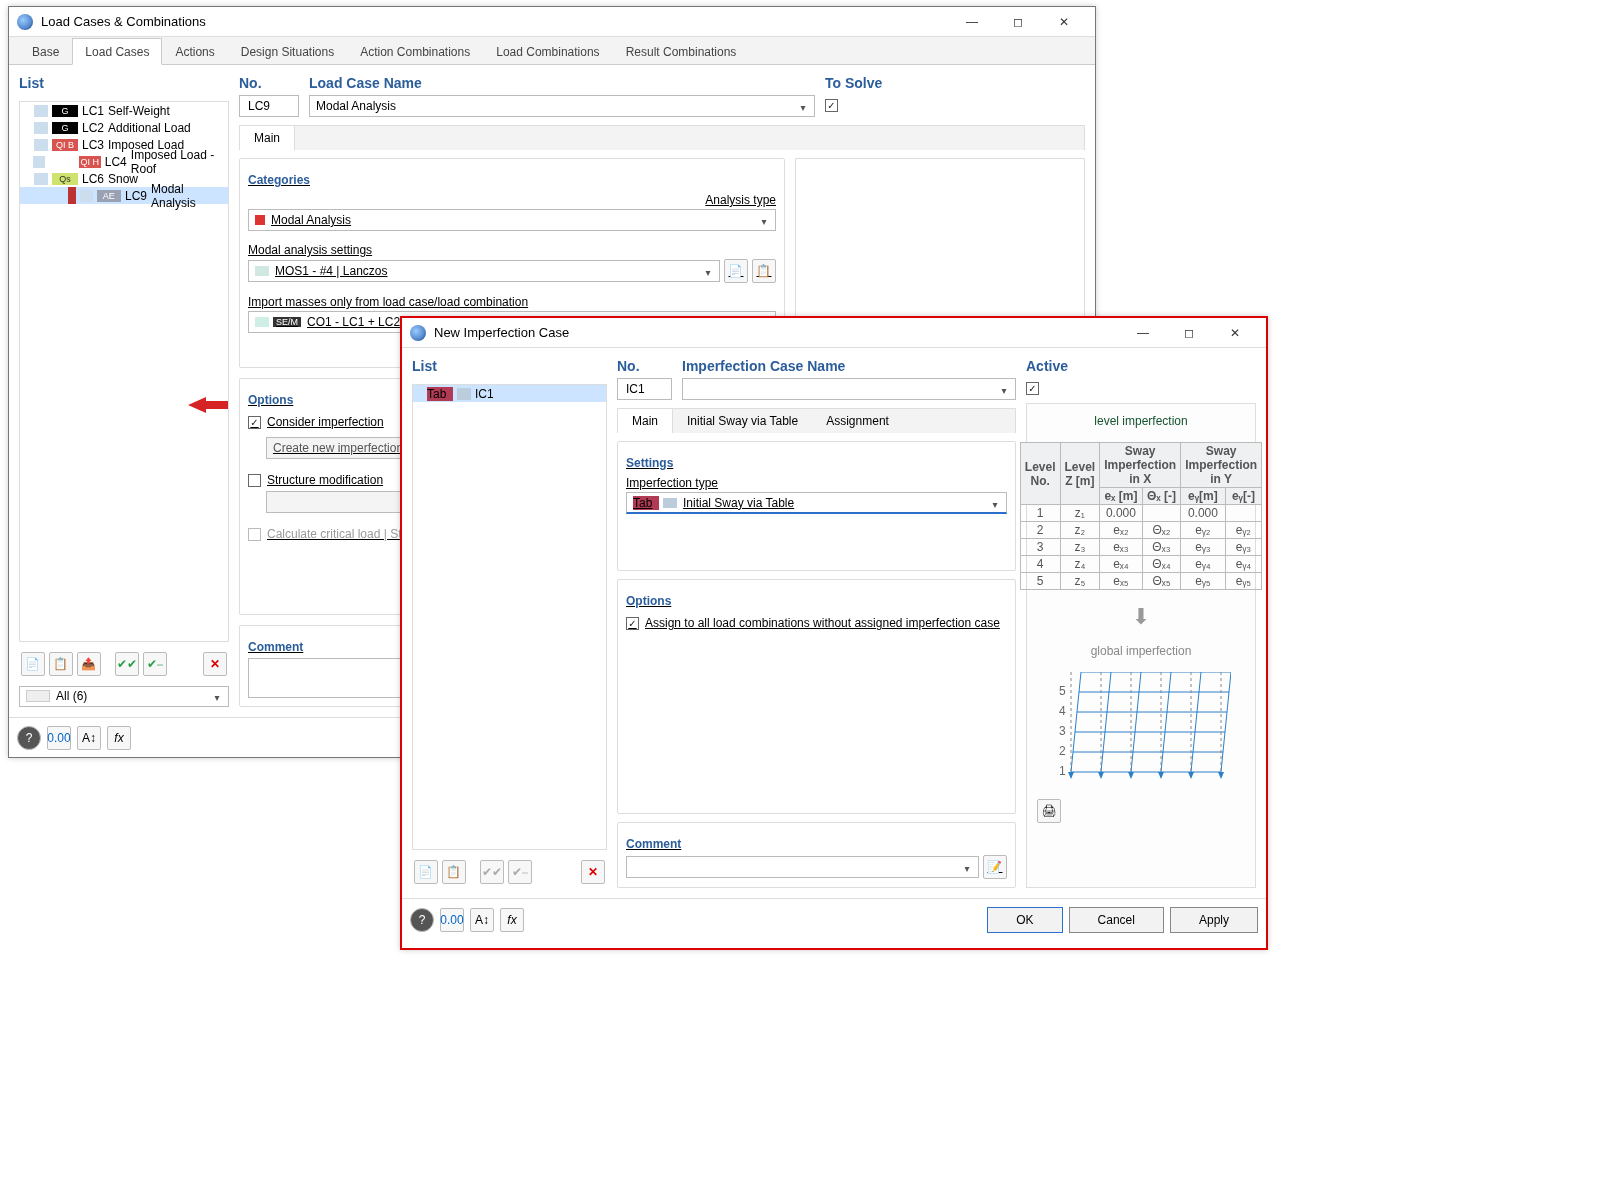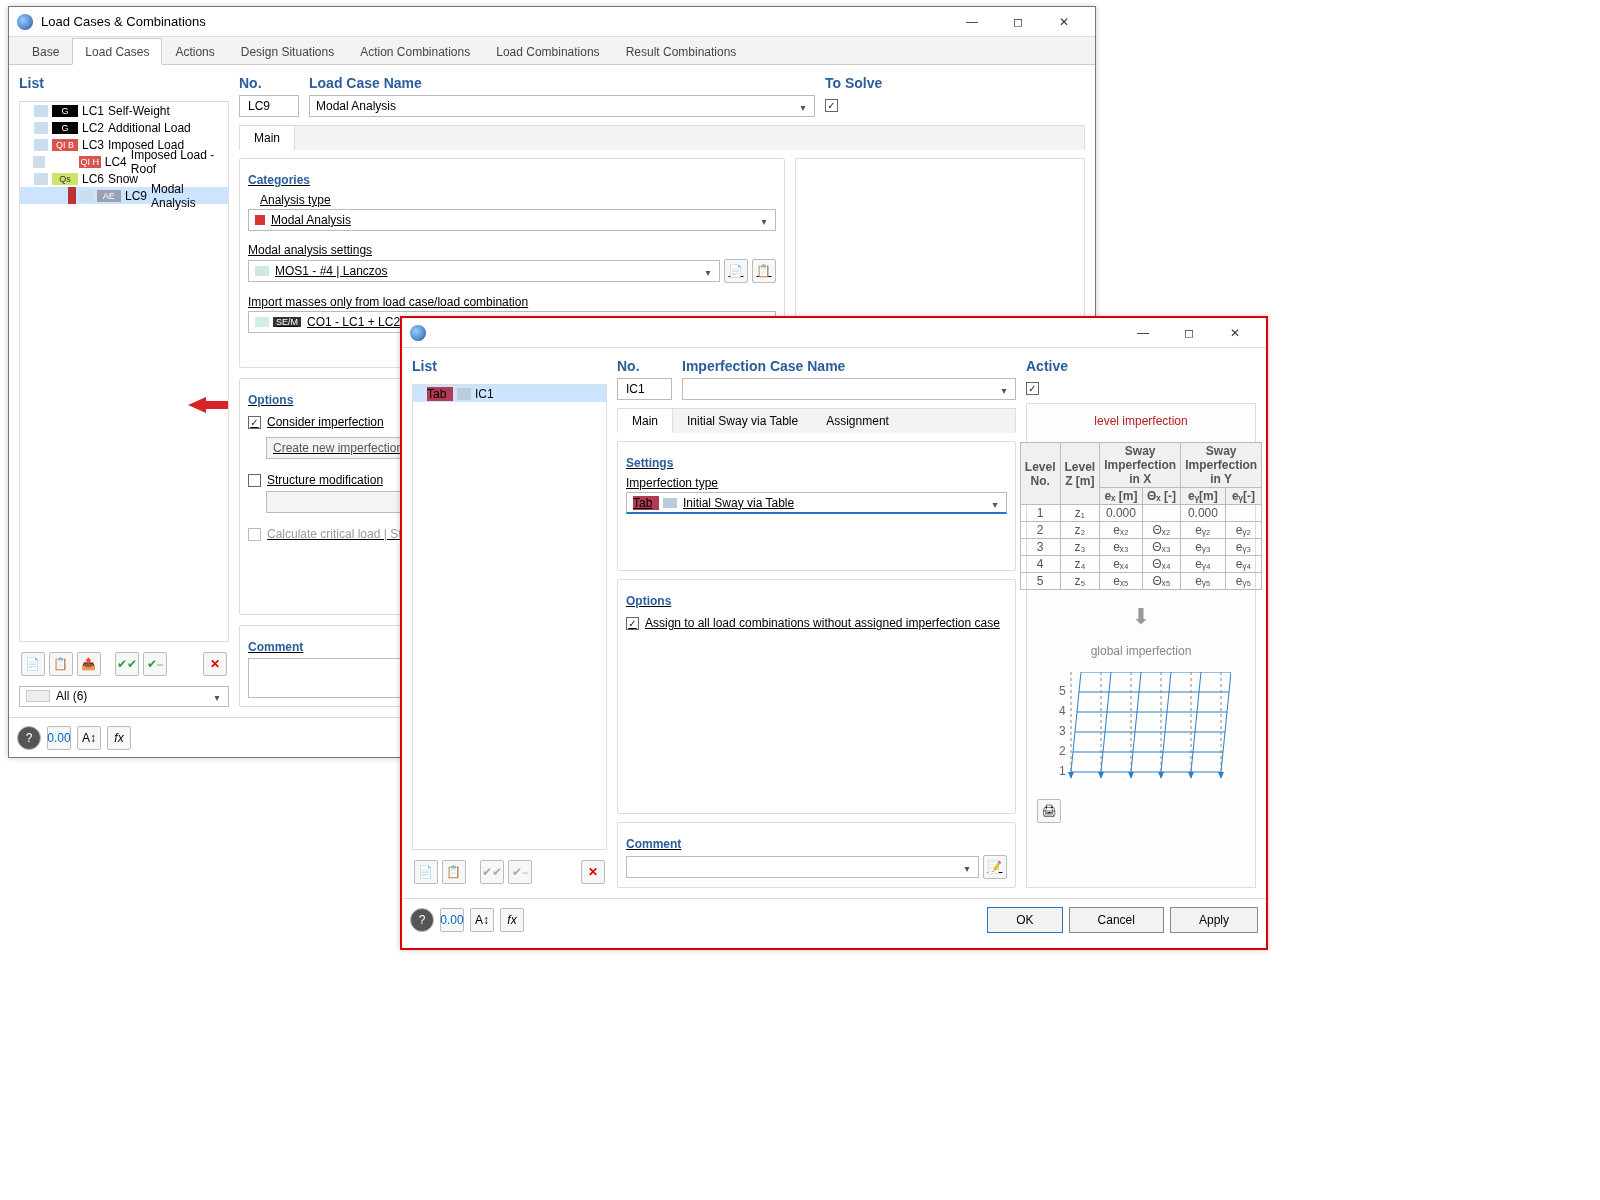--- a/index.html
+++ b/index.html
@@ -175,21 +175,21 @@
       </div>
 
       <div class="subtabs">
         <div class="tab active">Main</div>
       </div>
 
       <div class="row" style="flex:1; gap:10px;">
         <div style="flex:1; display:flex; flex-direction:column; gap:10px;">
           <div class="group" style="height:210px;">
             <div class="section-title">Categories</div>
-            <div style="margin:6px 12px 2px;">Analysis type</div>
+            <div style="margin:6px 0 2px;text-align:right;">Analysis type</div>
             <div class="field">
               <span style="width:10px;height:10px;background:#d33;display:inline-block;margin-right:6px;"></span>
               <span>Modal Analysis</span>
               <span class="caret caret-sym"></span>
             </div>
             <div style="margin:12px 0 2px;">Modal analysis settings</div>
             <div style="display:flex; gap:4px; align-items:center;">
               <div class="field" style="flex:1;">
                 <span style="width:14px;height:10px;background:#cfe9e2;display:inline-block;margin-right:6px;"></span>
                 <span>MOS1 - #4 | Lanczos</span>
@@ -249,20 +249,21 @@
 
 <div class="arrow-ann">
   <svg viewBox="0 0 40 20">
       <polygon points="0,10 18,2 18,6 40,6 40,14 18,14 18,18" fill="#d62424"></polygon>
     </svg>
 </div>
 
 <div class="window dlg2" style="left:400px; top:316px; width:868px; height:634px;">
   <div class="titlebar">
     <div class="icon-app"></div>
+    <div class="title">New Imperfection Case</div>
     <div class="win-controls">
       <div class="win-btn">—</div>
       <div class="win-btn">◻</div>
       <div class="win-btn close">✕</div>
     </div>
   </div>
 
   <div class="content" style="height:550px;">
 
     <div style="width:195px; display:flex; flex-direction:column; gap:6px;">
@@ -339,21 +340,21 @@
         </div>
       </div>
     </div>
 
     <div style="width:230px; display:flex; flex-direction:column; gap:8px;">
       <div>
         <div class="panel-label">Active</div>
         <div style="padding-top:3px;"><span class="checkbox">✓</span></div>
       </div>
       <div class="preview-pane" style="flex:1;">
-        <div style="color:#b91c1c;">level imperfection</div>
+        <div style="color:#14532d;">level imperfection</div>
         <table class="mini-table" id="mini-table">
             <tbody>
               <tr>
                 <th colspan="1" rowspan="2">Level<br>No.</th>
                 <th colspan="1" rowspan="2">Level<br>Z [m]</th>
                 <th colspan="2" rowspan="1">Sway Imperfection in X</th>
                 <th colspan="2" rowspan="1">Sway Imperfection in Y</th>
               </tr>
               <tr>
                 <th>eₓ [m]</th>

